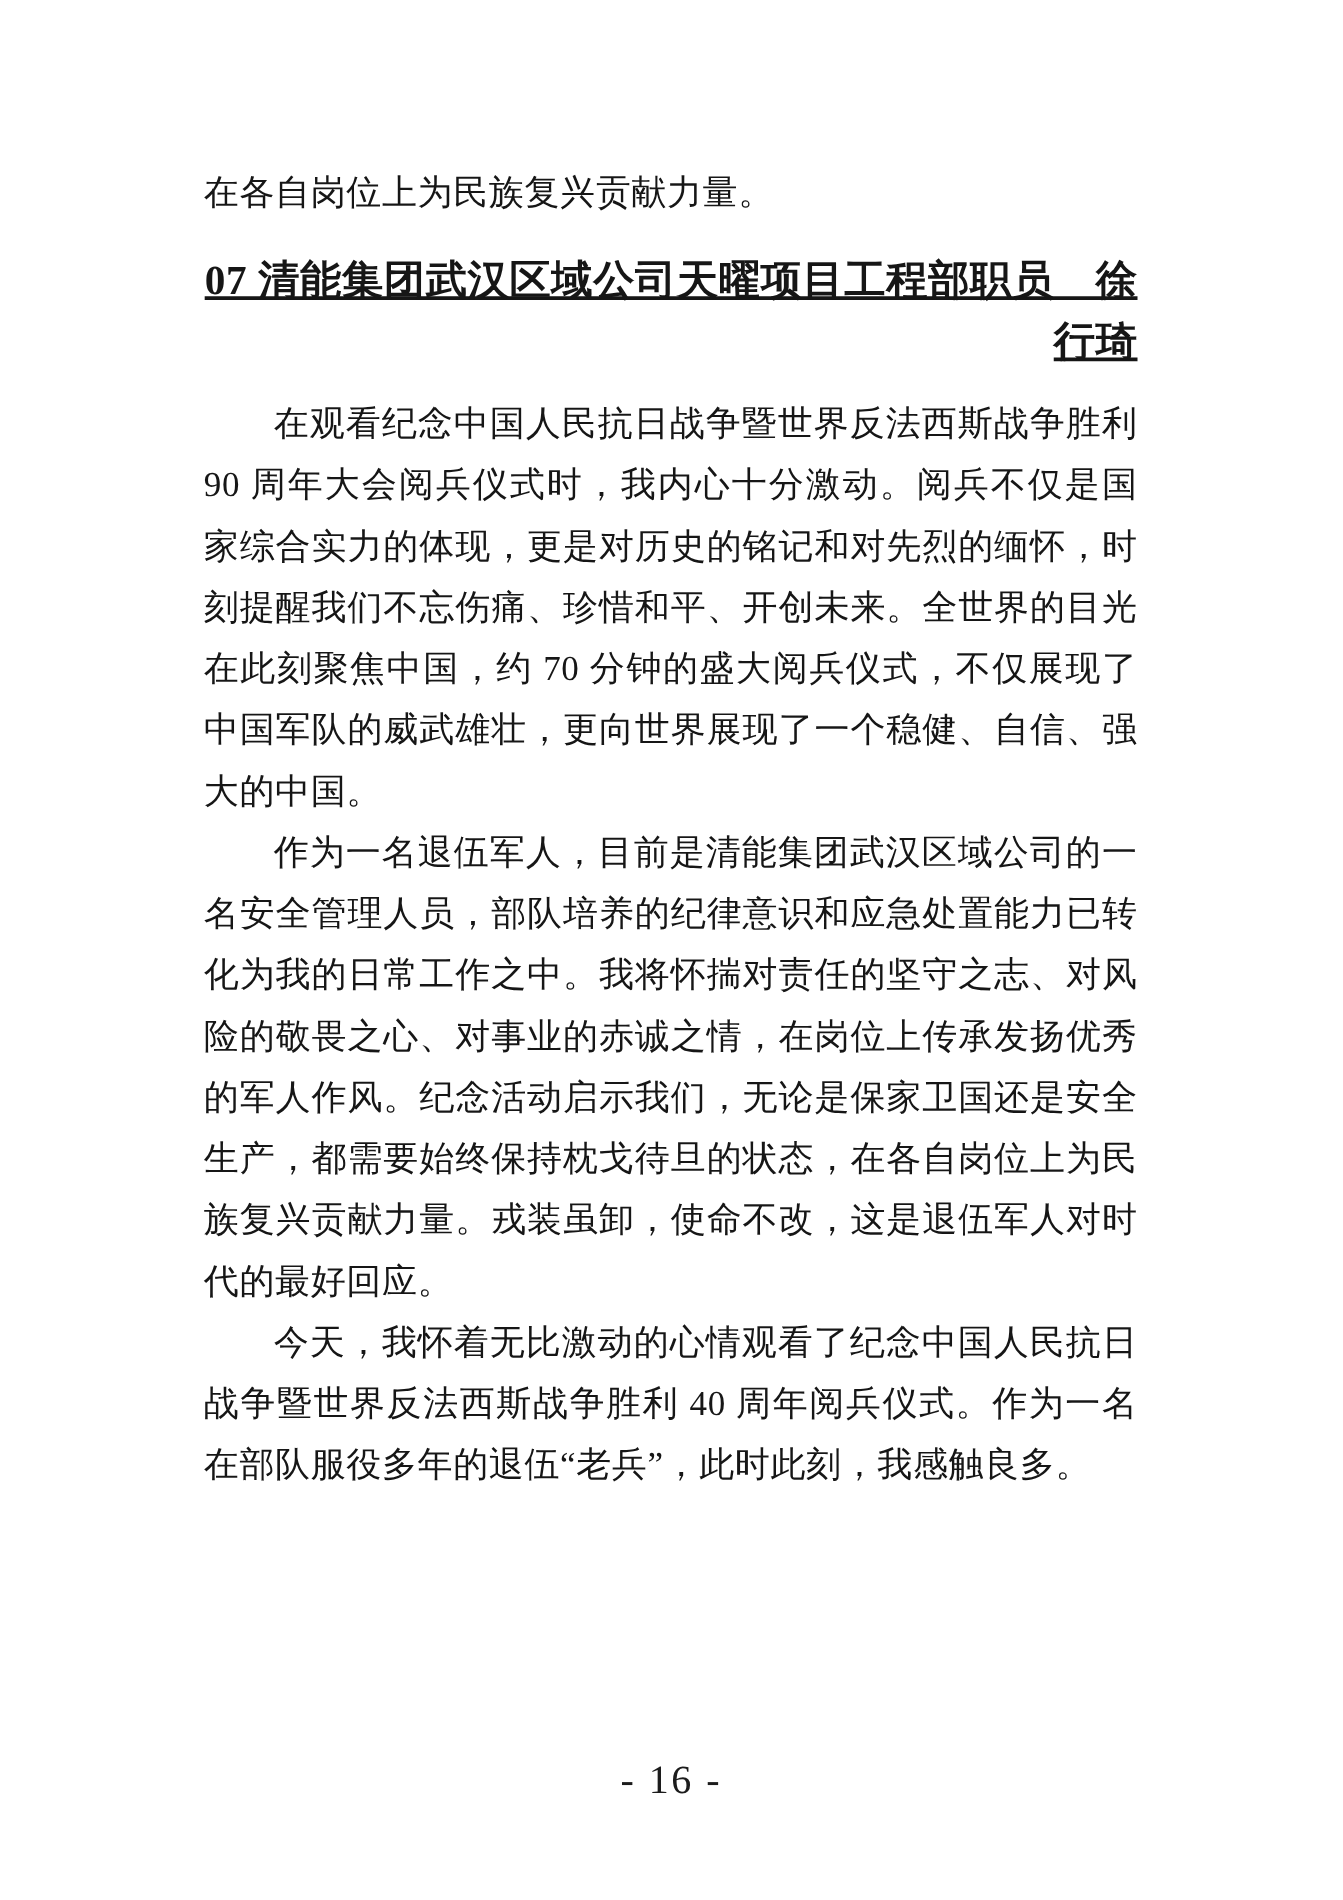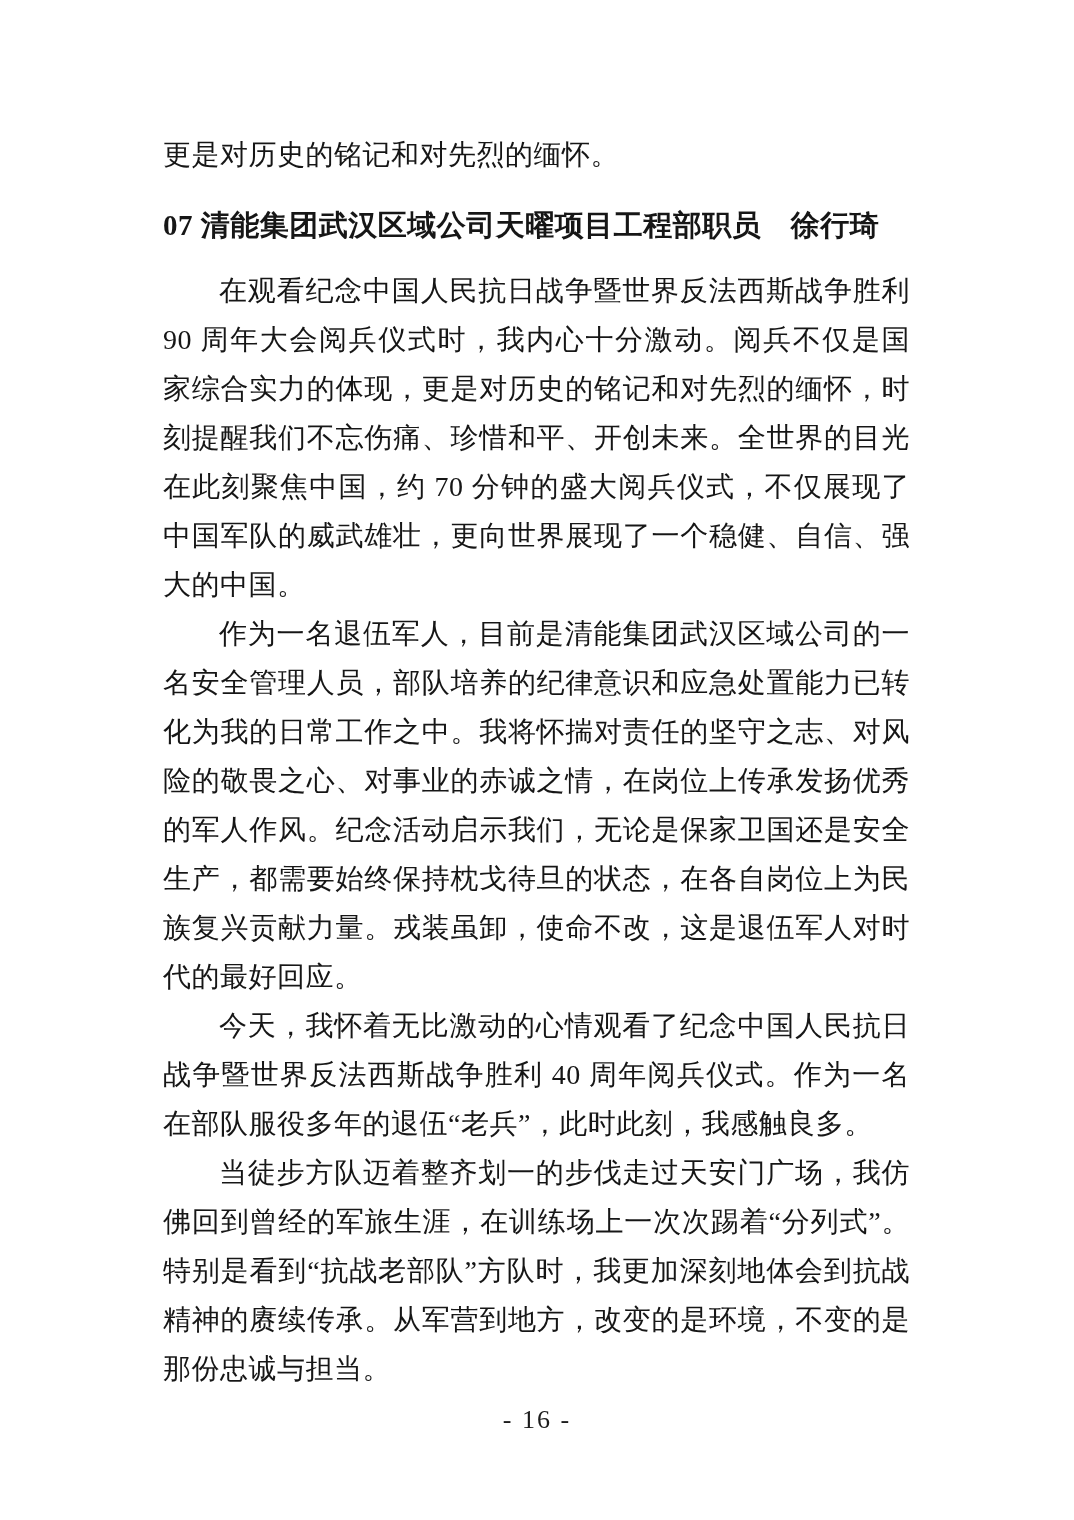--- a/index.html
+++ b/index.html
@@ -28,52 +28,52 @@
     line-height: 49px;
     text-align: justify;
     letter-spacing: 0.5px;
     word-break: break-all;
   }
   .body-par.indent {
     text-indent: 2em;
   }
   .heading {
     margin: 22px 0 16px 0;
-    font-size: 29px;
+    font-size: 33px;
     line-height: 49px;
     font-weight: 700;
-    text-align: left;
+    text-align: right;
     letter-spacing: 0.5px;
+    text-decoration: underline;
   }
   .footer {
     position: absolute;
     left: 0;
     right: 0;
     top: 1405px;
     text-align: center;
-    font-size: 26px;
+    font-size: 32px;
     color: #1c1c1c;
     letter-spacing: 2px;
   }
 </style>
 </head>
 <body>
 
 <div class="page">
   <div class="content">
 
-    <p class="body-par">更是对历史的铭记和对先烈的缅怀。</p>
+    <p class="body-par">在各自岗位上为民族复兴贡献力量。</p>
 
     <h2 class="heading">07 清能集团武汉区域公司天曜项目工程部职员　徐行琦</h2>
 
     <p class="body-par indent">在观看纪念中国人民抗日战争暨世界反法西斯战争胜利 90 周年大会阅兵仪式时，我内心十分激动。阅兵不仅是国家综合实力的体现，更是对历史的铭记和对先烈的缅怀，时刻提醒我们不忘伤痛、珍惜和平、开创未来。全世界的目光在此刻聚焦中国，约 70 分钟的盛大阅兵仪式，不仅展现了中国军队的威武雄壮，更向世界展现了一个稳健、自信、强大的中国。</p>
 
     <p class="body-par indent">作为一名退伍军人，目前是清能集团武汉区域公司的一名安全管理人员，部队培养的纪律意识和应急处置能力已转化为我的日常工作之中。我将怀揣对责任的坚守之志、对风险的敬畏之心、对事业的赤诚之情，在岗位上传承发扬优秀的军人作风。纪念活动启示我们，无论是保家卫国还是安全生产，都需要始终保持枕戈待旦的状态，在各自岗位上为民族复兴贡献力量。戎装虽卸，使命不改，这是退伍军人对时代的最好回应。</p>
 
 
     <p class="body-par indent">今天，我怀着无比激动的心情观看了纪念中国人民抗日战争暨世界反法西斯战争胜利 40 周年阅兵仪式。作为一名在部队服役多年的退伍“老兵”，此时此刻，我感触良多。</p>
 
-    <p class="body-par indent">当徒步方队迈着整齐划一的步伐走过天安门广场，我仿佛回到曾经的军旅生涯，在训练场上一次次踢着“分列式”。特别是看到“抗战老部队”方队时，我更加深刻地体会到抗战精神的赓续传承。从军营到地方，改变的是环境，不变的是那份忠诚与担当。</p>
 
   </div>
 
   <div class="footer">- 16 -</div>
 </div>
 
 </body></html>

